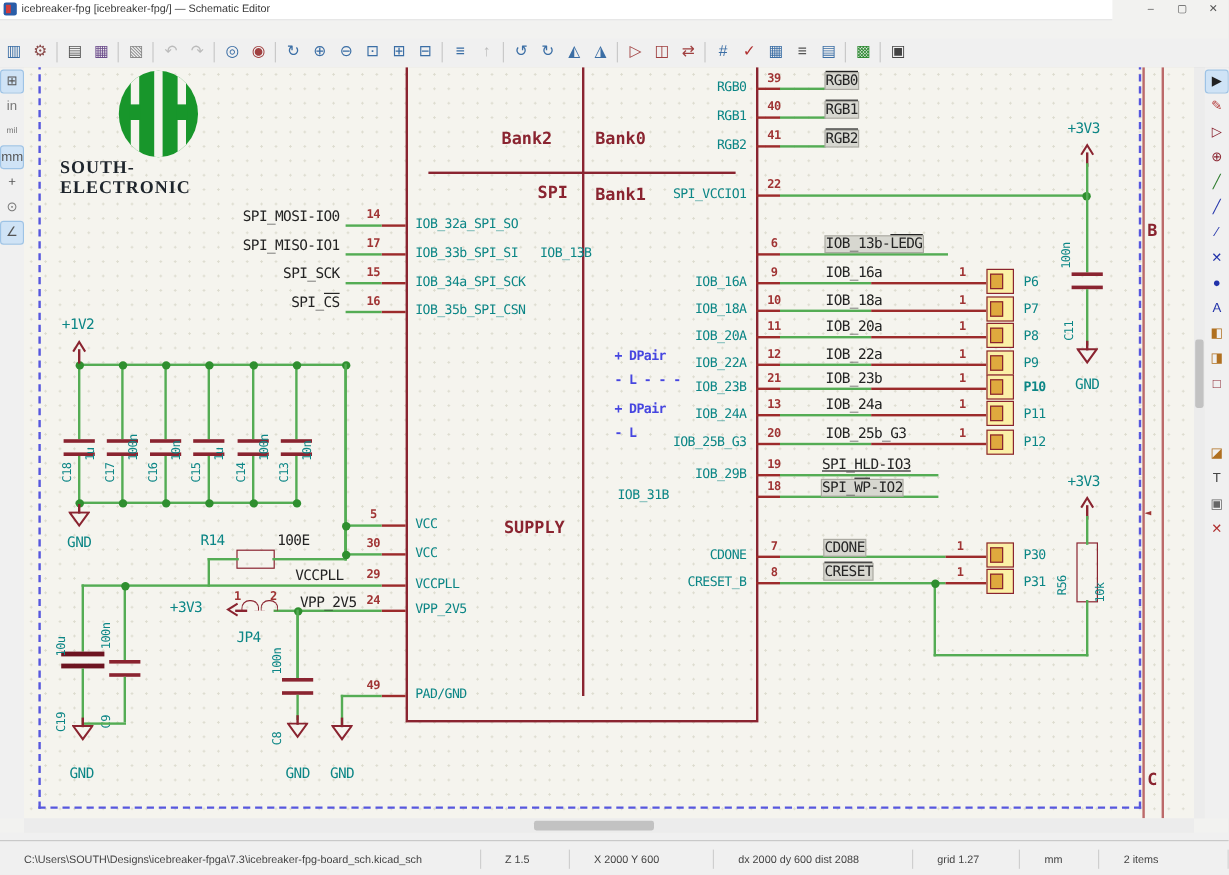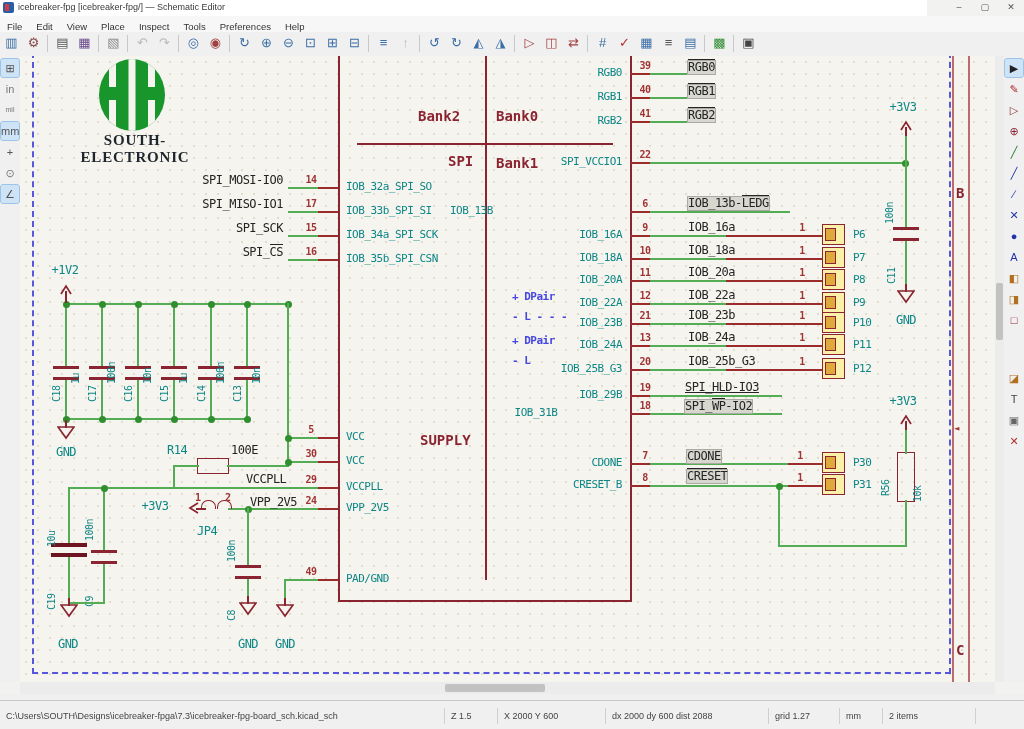--- a/index.html
+++ b/index.html
@@ -43,36 +43,35 @@
   .cell{position:absolute;border:1.5px solid #8a2430;background:#fbf0a7;}
   .cellpad{position:absolute;left:2px;top:3px;width:9px;height:11px;background:#dfa93e;border:1px solid #8a2430;}
   .plate{position:absolute;background:#8a2430;}
   .thick{background:#6d1420;}
   .jpad{position:absolute;width:13px;height:8px;border:1.7px solid #8a2430;border-bottom:none;
     border-radius:7px 7px 0 0;}
   .scroll{background:#ececec;}
   .thumb{position:absolute;background:#c2c2c2;border-radius:2px;}
   #statusbar{left:0;top:700px;width:1024px;height:29px;background:#f0f0f0;border-top:1px solid #c9c9c9;
     display:flex;align-items:center;font-size:9px;color:#444;filter:blur(.5px);}
-  .scell{border-right:1px solid #cfcfcf;height:16px;line-height:16px;padding:0 6px;overflow:hidden;white-space:nowrap;}
+  .scell{border-right:1px solid #cfcfcf;height:16px;line-height:16px;padding:0 20px;overflow:hidden;white-space:nowrap;}
   #logotext{font-family:"Liberation Serif",serif;font-weight:bold;font-size:15px;color:#1e252c;
-    letter-spacing:0.8px;text-align:center;}
+    letter-spacing:0.8px;}
 </style>
 </head>
 <body>
 
 <div id="app">
   <div class="abs" id="titlebar">
     <div class="abs" id="appicon"></div>
     <div class="abs" id="titletext">icebreaker-fpg [icebreaker-fpg/] — Schematic Editor</div>
     <div class="abs winbtn" style="left:948px">–</div>
     <div class="abs winbtn" style="left:974px">▢</div>
     <div class="abs winbtn" style="left:1000px">✕</div>
   </div>
-  <div class="abs" id="menubar"><span class="menuitem">File</span><span class="menuitem">Edit</span><span class="menuitem">View</span><span class="menuitem">Place</span><span class="menuitem">Inspect</span><span class="menuitem">Tools</span><span class="menuitem">Preferences</span><span class="menuitem">Help</span></div>
   <div class="abs" id="toolbar"><div class="tbtn" style="color: rgb(59, 110, 165);">▥</div><div class="tbtn" style="color: rgb(138, 74, 74);">⚙</div><div class="tsep"></div><div class="tbtn" style="color: rgb(85, 85, 85);">▤</div><div class="tbtn" style="color: rgb(106, 74, 138);">▦</div><div class="tsep"></div><div class="tbtn" style="color: rgb(136, 136, 136);">▧</div><div class="tsep"></div><div class="tbtn" style="color: rgb(187, 187, 187);">↶</div><div class="tbtn" style="color: rgb(187, 187, 187);">↷</div><div class="tsep"></div><div class="tbtn" style="color: rgb(59, 110, 165);">◎</div><div class="tbtn" style="color: rgb(160, 64, 64);">◉</div><div class="tsep"></div><div class="tbtn" style="color: rgb(59, 110, 165);">↻</div><div class="tbtn" style="color: rgb(59, 110, 165);">⊕</div><div class="tbtn" style="color: rgb(59, 110, 165);">⊖</div><div class="tbtn" style="color: rgb(59, 110, 165);">⊡</div><div class="tbtn" style="color: rgb(59, 110, 165);">⊞</div><div class="tbtn" style="color: rgb(59, 110, 165);">⊟</div><div class="tsep"></div><div class="tbtn" style="color: rgb(59, 110, 165);">≡</div><div class="tbtn" style="color: rgb(187, 187, 187);">↑</div><div class="tsep"></div><div class="tbtn" style="color: rgb(59, 110, 165);">↺</div><div class="tbtn" style="color: rgb(59, 110, 165);">↻</div><div class="tbtn" style="color: rgb(59, 110, 165);">◭</div><div class="tbtn" style="color: rgb(59, 110, 165);">◮</div><div class="tsep"></div><div class="tbtn" style="color: rgb(160, 64, 64);">▷</div><div class="tbtn" style="color: rgb(160, 64, 64);">◫</div><div class="tbtn" style="color: rgb(160, 64, 64);">⇄</div><div class="tsep"></div><div class="tbtn" style="color: rgb(59, 110, 165);">#</div><div class="tbtn" style="color: rgb(176, 48, 48);">✓</div><div class="tbtn" style="color: rgb(59, 110, 165);">▦</div><div class="tbtn" style="color: rgb(85, 85, 85);">≡</div><div class="tbtn" style="color: rgb(59, 110, 165);">▤</div><div class="tsep"></div><div class="tbtn" style="color: rgb(46, 139, 51);">▩</div><div class="tsep"></div><div class="tbtn" style="color: rgb(68, 68, 68);">▣</div></div>
   <div class="abs sidebar" id="lefttools" style="left:0;top:56px;width:20px;height:626px">
       <div class="sbtn sel" style="color: rgb(85, 85, 85);">⊞</div>
       <div class="sbtn" style="color: rgb(119, 119, 119);">in</div>
       <div class="sbtn" style="color: rgb(119, 119, 119); font-size: 7px;">mil</div>
       <div class="sbtn sel" style="color: rgb(85, 85, 85);">mm</div>
       <div class="sbtn" style="color: rgb(85, 85, 85);">+</div>
       <div class="sbtn" style="color: rgb(119, 119, 119);">⊙</div>
       <div class="sbtn sel" style="color: rgb(85, 85, 85);">∠</div>
     </div>
@@ -262,21 +261,21 @@
         <div class="cellpad"></div>
       </div>
       <div class="t teal pname" style="position: absolute; left: 833px; top: 218px;">P8</div>
       <div class="cell" style="position: absolute; left: 802px; top: 236px; width: 21px; height: 19px;">
         <div class="cellpad"></div>
       </div>
       <div class="t teal pname" style="position: absolute; left: 833px; top: 241px;">P9</div>
       <div class="cell" style="position: absolute; left: 802px; top: 256px; width: 21px; height: 19px;">
         <div class="cellpad"></div>
       </div>
-      <div class="t teal pname" style="position: absolute; left: 833px; top: 261px;">P10</div>
+      <div class="t teal pname" style="position: absolute; left: 833px; top: 261px; font-weight: bold;">P10</div>
       <div class="cell" style="position: absolute; left: 802px; top: 278px; width: 21px; height: 19px;">
         <div class="cellpad"></div>
       </div>
       <div class="t teal pname" style="position: absolute; left: 833px; top: 283px;">P11</div>
       <div class="cell" style="position: absolute; left: 802px; top: 302px; width: 21px; height: 19px;">
         <div class="cellpad"></div>
       </div>
       <div class="t teal pname" style="position: absolute; left: 833px; top: 307px;">P12</div>
       <div class="cell" style="position: absolute; left: 802px; top: 396px; width: 21px; height: 19px;">
         <div class="cellpad"></div>

